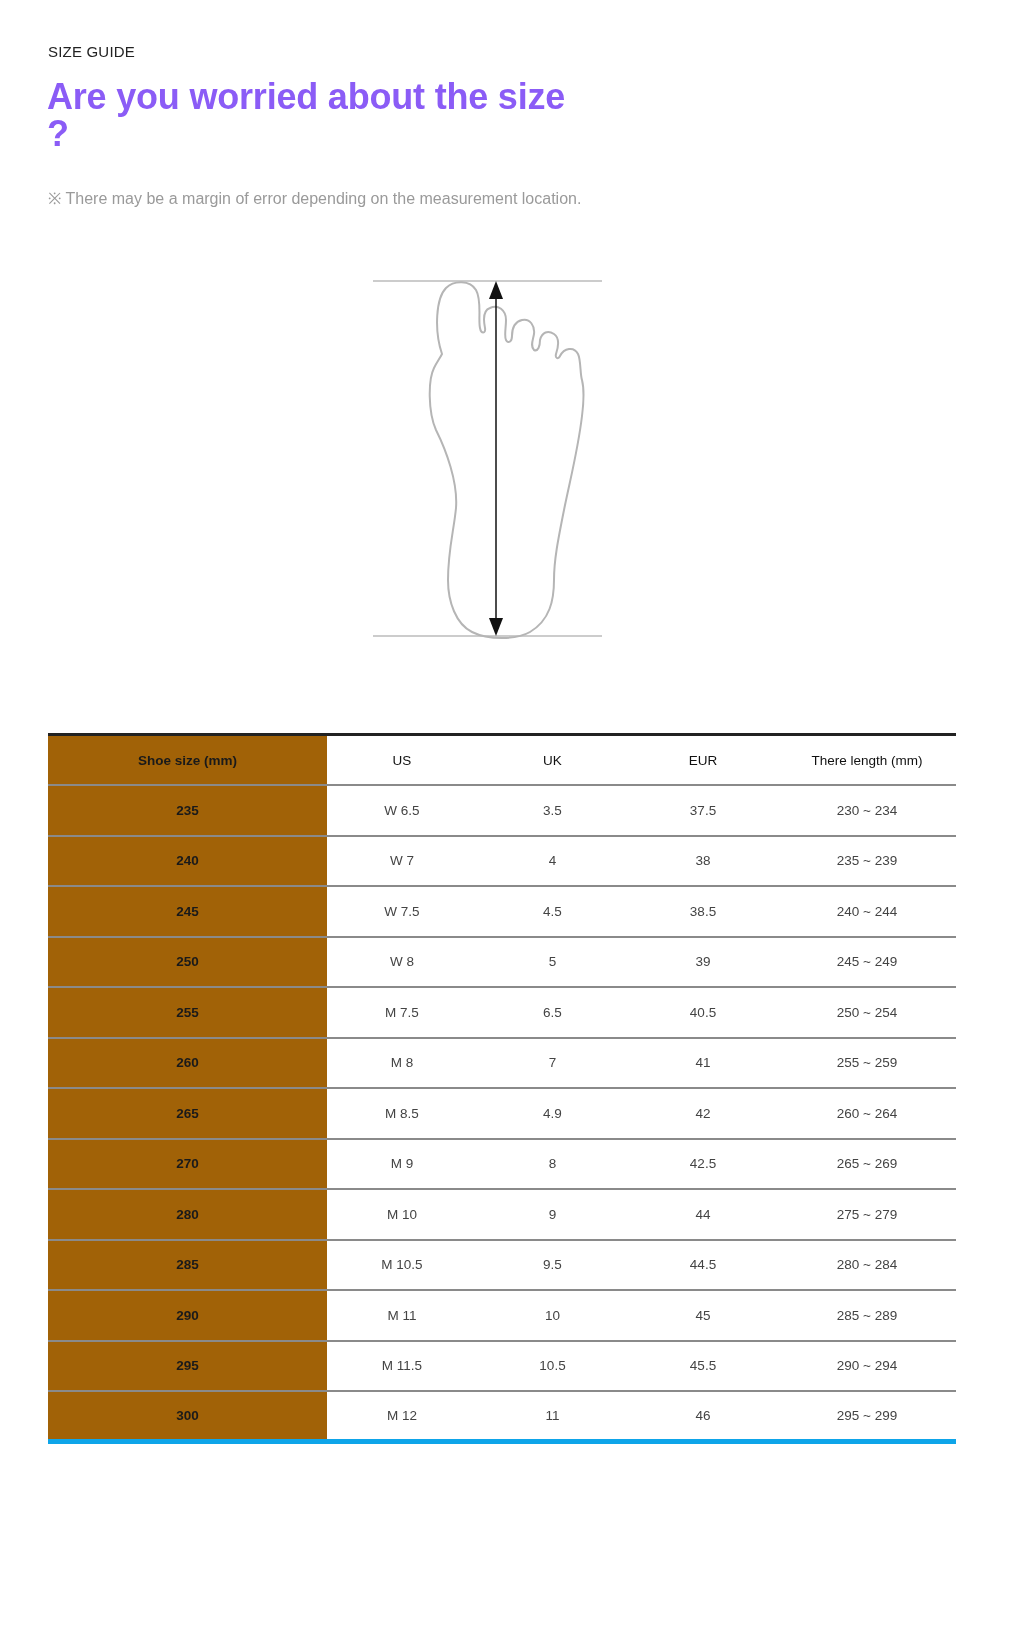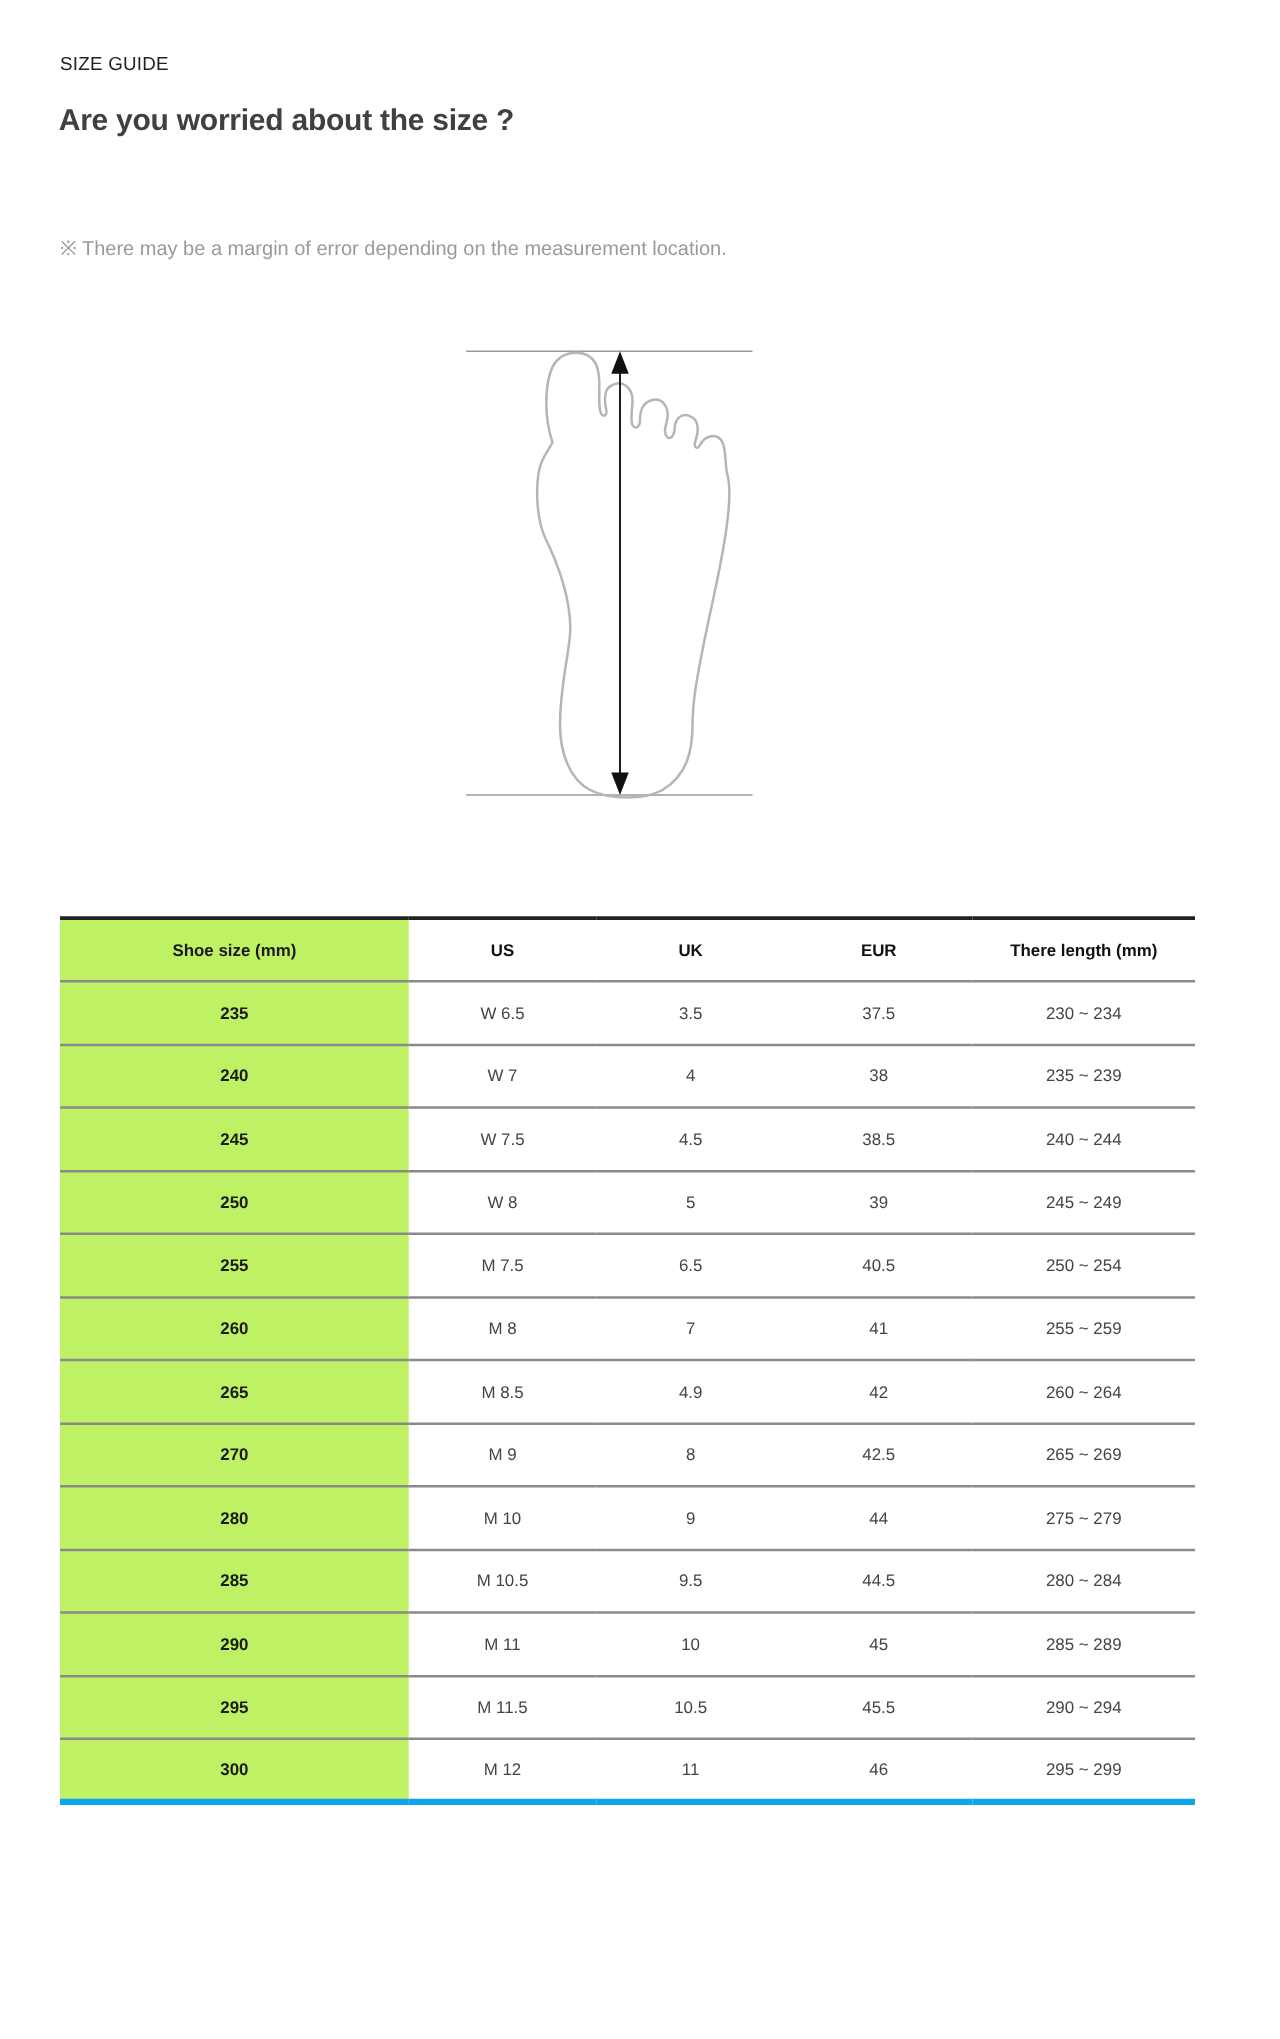--- a/index.html
+++ b/index.html
@@ -18,24 +18,24 @@
       top: 43px;
       font-size: 15px;
       letter-spacing: 0.2px;
       color: #222222;
     }
     .page-title {
       position: absolute;
       left: 47px;
       top: 78px;
       width: 540px;
-      font-size: 24px;
+      font-size: 36px;
       font-weight: 700;
       line-height: 37px;
-      color: #404040;
+      color: #8b5cf6;
       letter-spacing: -0.2px;
     }
     .disclaimer {
       position: absolute;
       left: 48px;
       top: 187px;
       font-size: 16px;
       color: #9a9a9a;
     }
     .illustration {
@@ -55,29 +55,29 @@
     }
     .size-table th, .size-table td {
       height: 50.5px;
       text-align: center;
       vertical-align: middle;
       font-size: 13.5px;
       border-bottom: 2px solid #8a8a8a;
     }
     .size-table thead tr th {
       border-top: 3px solid #222222;
-      font-weight: 700;
+      font-weight: 400;
       color: #111111;
       font-size: 13.5px;
     }
     .size-table tbody tr:last-child td {
       border-bottom: 5px solid #0ea5e9;
     }
     .size-table .col-first {
-      background: #bef264;
+      background: #a16207;
       font-weight: 700;
       color: #1a1a1a;
     }
     .size-table td.val {
       color: #444444;
       font-weight: 400;
     }
   </style>
 </head>
 <body>

